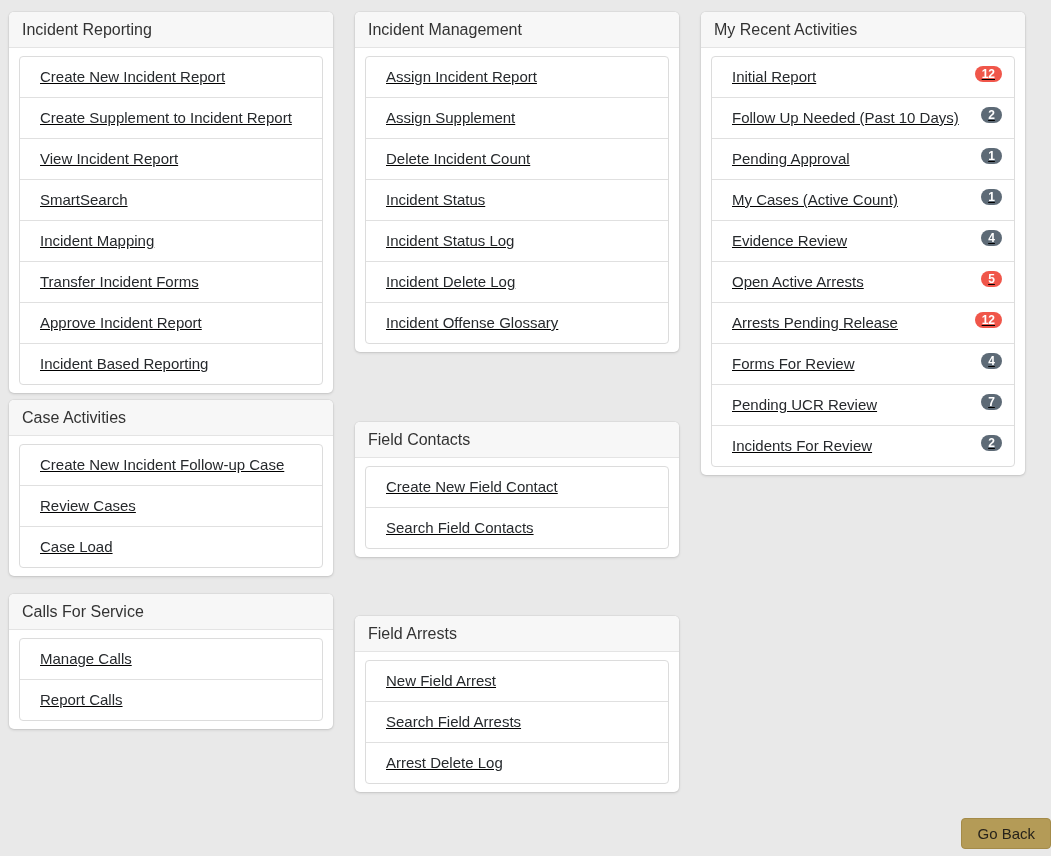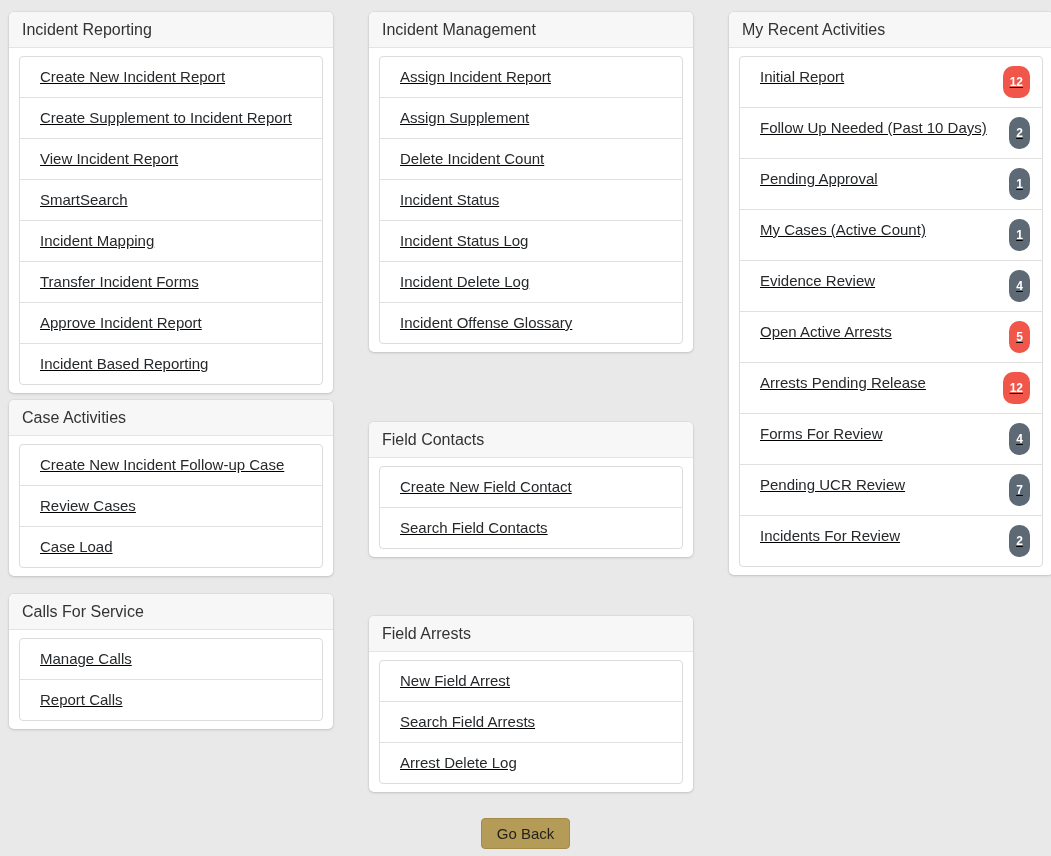--- a/index.html
+++ b/index.html
@@ -2,21 +2,21 @@
 <html><head>
 <meta charset="utf-8">
 <style>
   html,body{margin:0;padding:0;}
   body{
     width:1051px;height:856px;overflow:hidden;
     background:#e9e9e9;
     font-family:"Liberation Sans","DejaVu Sans",sans-serif;
     -webkit-font-smoothing:antialiased;
   }
-  .layout{padding:12px 12px 0 9px;display:flex;gap:36px;}
+  .layout{padding:12px 12px 0 9px;display:flex;gap:22px;}
   .col{width:324px;flex:0 0 324px;display:flex;flex-direction:column;}
 
   .card{
     background:#ffffff;border-radius:5px;
     box-shadow:0 1px 3px rgba(0,0,0,0.14), 0 0 0 1px rgba(0,0,0,0.03);
   }
   .card-header{
     background:#f7f7f7;border-bottom:1px solid #e4e4e4;
     border-radius:5px 5px 0 0;
     padding:7px 13px;font-size:16px;line-height:21px;color:#333333;
@@ -27,35 +27,35 @@
     padding:9px 20px;font-size:15px;line-height:22px;color:#26292c;
     cursor:pointer;
   }
   .list-item + .list-item{border-top:1px solid #e0e0e0;}
   .list-item.activity{
     display:flex;align-items:flex-start;justify-content:space-between;
     padding-right:12px;
   }
   .item-label{pointer-events:none;}
   .badge{
-    flex:0 0 auto;min-width:21px;height:32px;box-sizing:border-box;
+    flex:0 0 auto;min-width:21px;height:16px;box-sizing:border-box;
     border-radius:10px;padding:0 7px;margin-left:8px;
     display:inline-flex;align-items:center;justify-content:center;
     color:#ffffff;font-size:12px;font-weight:700;line-height:1;
   }
   .badge[data-variant="red"]{background:#f0564a;}
   .badge[data-variant="gray"]{background:#5d6a76;}
 
   
   .mt-cm{margin-top:7px;}
   .mt-cfs{margin-top:18px;}
   .mt-fc{margin-top:70px;}
   .mt-fa{margin-top:59px;}
 
-  .footer{margin-top:26px;display:flex;justify-content:center;}
+  .footer{margin-top:26px;display:flex;justify-content:flex-end;}
   .btn-goback{
     background:#b49b57;border:1px solid #a48b49;border-radius:4px;
     color:#26221a;font-size:15px;line-height:21px;
     padding:4px 15px;cursor:pointer;
     font-family:"Liberation Sans","DejaVu Sans",sans-serif;
   }
 </style>
 </head>
 <body>
 

